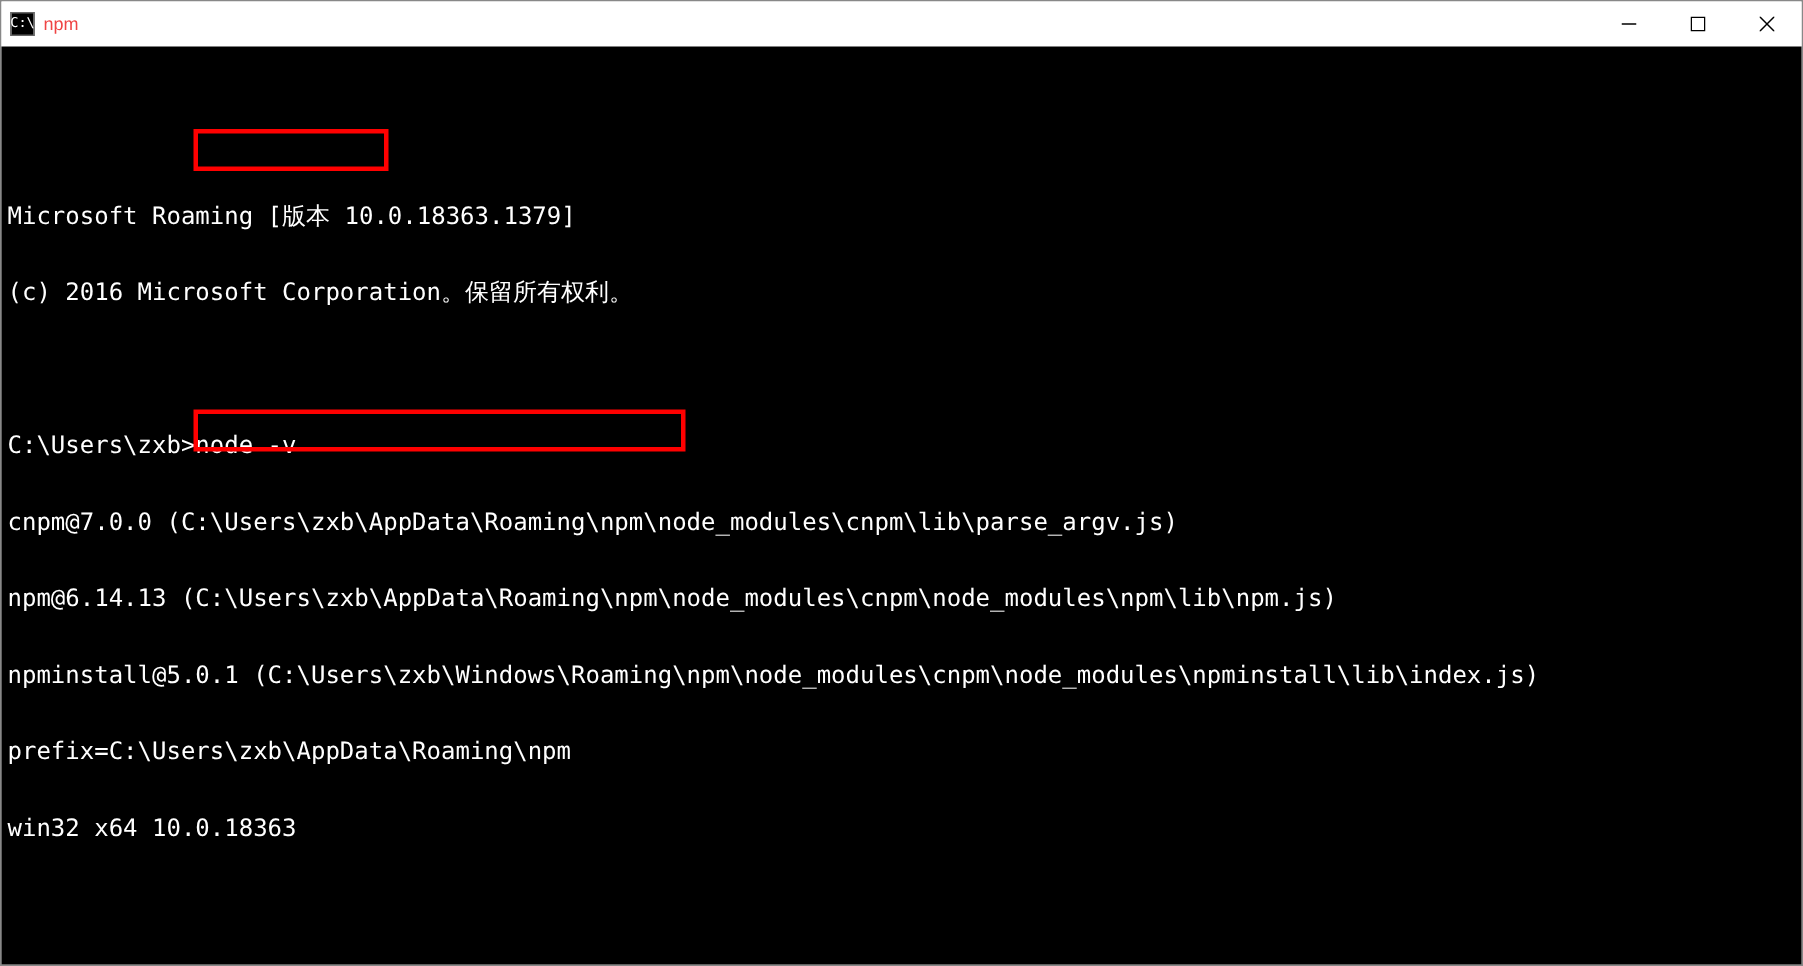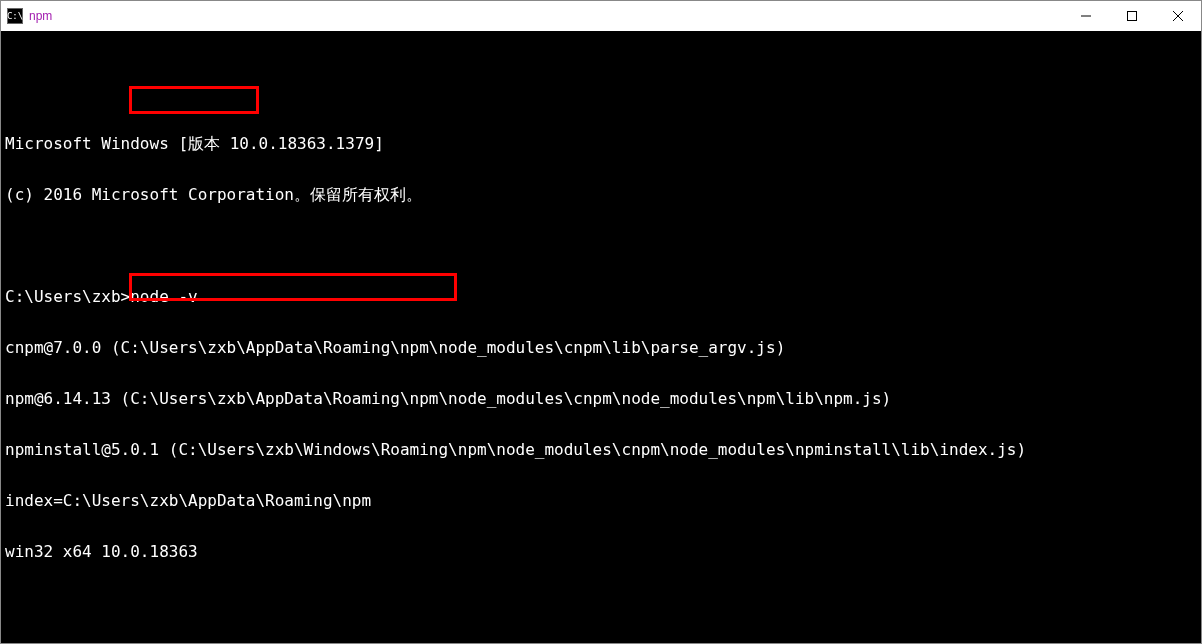--- a/index.html
+++ b/index.html
@@ -1,20 +1,20 @@
 <!DOCTYPE html>
 <html><head>
 <meta charset="utf-8">
 <style>
   * { margin: 0; padding: 0; box-sizing: border-box; }
   html, body { width: 1202px; height: 644px; overflow: hidden; font-family: "Segoe UI", Arial, sans-serif; background: #fff; }
   .window { width: 1202px; height: 644px; display: flex; flex-direction: column; border: 1px solid #888; }
   .titlebar { height: 30px; background: #ffffff; display: flex; align-items: center; padding-left: 6px; }
   .titlebar-icon { width: 16px; height: 16px; background: #000; color: #fff; font-size: 9px; font-family: Consolas, monospace; display: flex; align-items: center; justify-content: center; margin-right: 6px; border: 1px solid #666; }
-  .titlebar-title { font-size: 12px; color: #a21caf; flex: 1; }
+  .titlebar-title { font-size: 12px; color: #ef4444; flex: 1; }
   .titlebar-controls { display: flex; height: 100%; }
   .titlebar-btn { width: 46px; height: 100%; display: flex; align-items: center; justify-content: center; font-size: 14px; color: #000; cursor: pointer; }
   .terminal { flex: 1; background: #000000; color: #c0c0c0; font-family: "NSimSun", "SimSun", Consolas, monospace; font-size: 16px; line-height: 17px; padding: 2px 4px; overflow: hidden; white-space: pre; letter-spacing: 0; }
   .line { white-space: pre-wrap; word-break: break-all; }
   .white { color: #ffffff; }
   .redbox { position: absolute; border: 3px solid #ff0000; pointer-events: none; }
 </style>
 </head>
 <body>
 
@@ -40,28 +40,28 @@
           </svg>
       </div>
     </div>
   </div>
 
   <div class="terminal" style="position:relative;">
     
     <div class="redbox" style="left:128px; top:55px; width:130px; height:28px;"></div>
     <div class="redbox" style="left:128px; top:242px; width:328px; height:28px;"></div>
 
-    <div class="line white">Microsoft Windows [版本 10.0.18363.1379]</div>
+    <div class="line white">Microsoft Roaming [版本 10.0.18363.1379]</div>
     <div class="line white">(c) 2016 Microsoft Corporation。保留所有权利。</div>
     <div class="line">&nbsp;</div>
     <div class="line white"><span>C:\Users\zxb&gt;</span><span>node -v</span></div>
     <div class="line white">cnpm@7.0.0 (C:\Users\zxb\AppData\Roaming\npm\node_modules\cnpm\lib\parse_argv.js)</div>
     <div class="line white">npm@6.14.13 (C:\Users\zxb\AppData\Roaming\npm\node_modules\cnpm\node_modules\npm\lib\npm.js)</div>
     <div class="line white">npminstall@5.0.1 (C:\Users\zxb\Windows\Roaming\npm\node_modules\cnpm\node_modules\npminstall\lib\index.js)</div>
-    <div class="line white">index=C:\Users\zxb\AppData\Roaming\npm</div>
+    <div class="line white">prefix=C:\Users\zxb\AppData\Roaming\npm</div>
     <div class="line white">win32 x64 10.0.18363</div>
     
     
     
     
     
     
     
   </div>
 </div>

